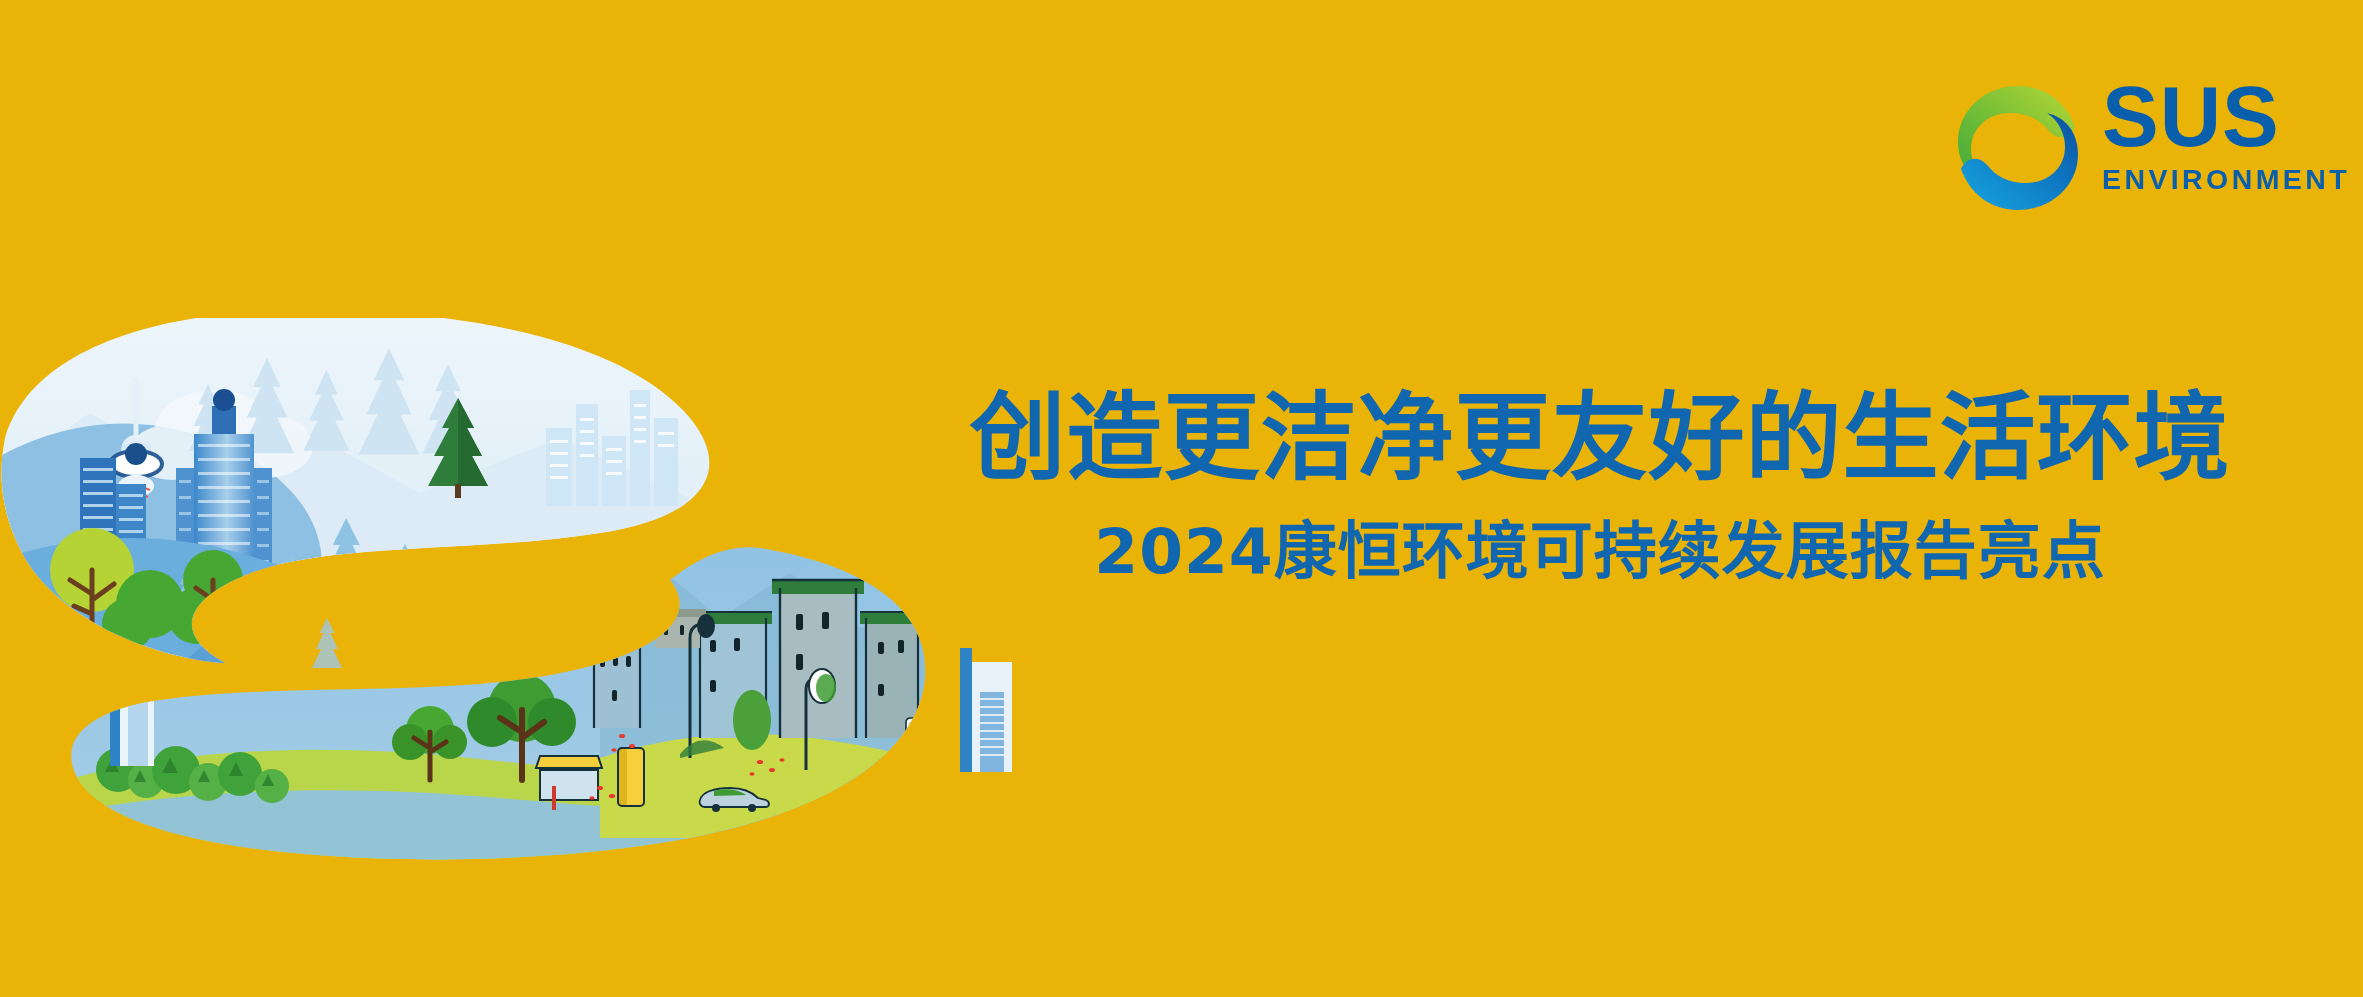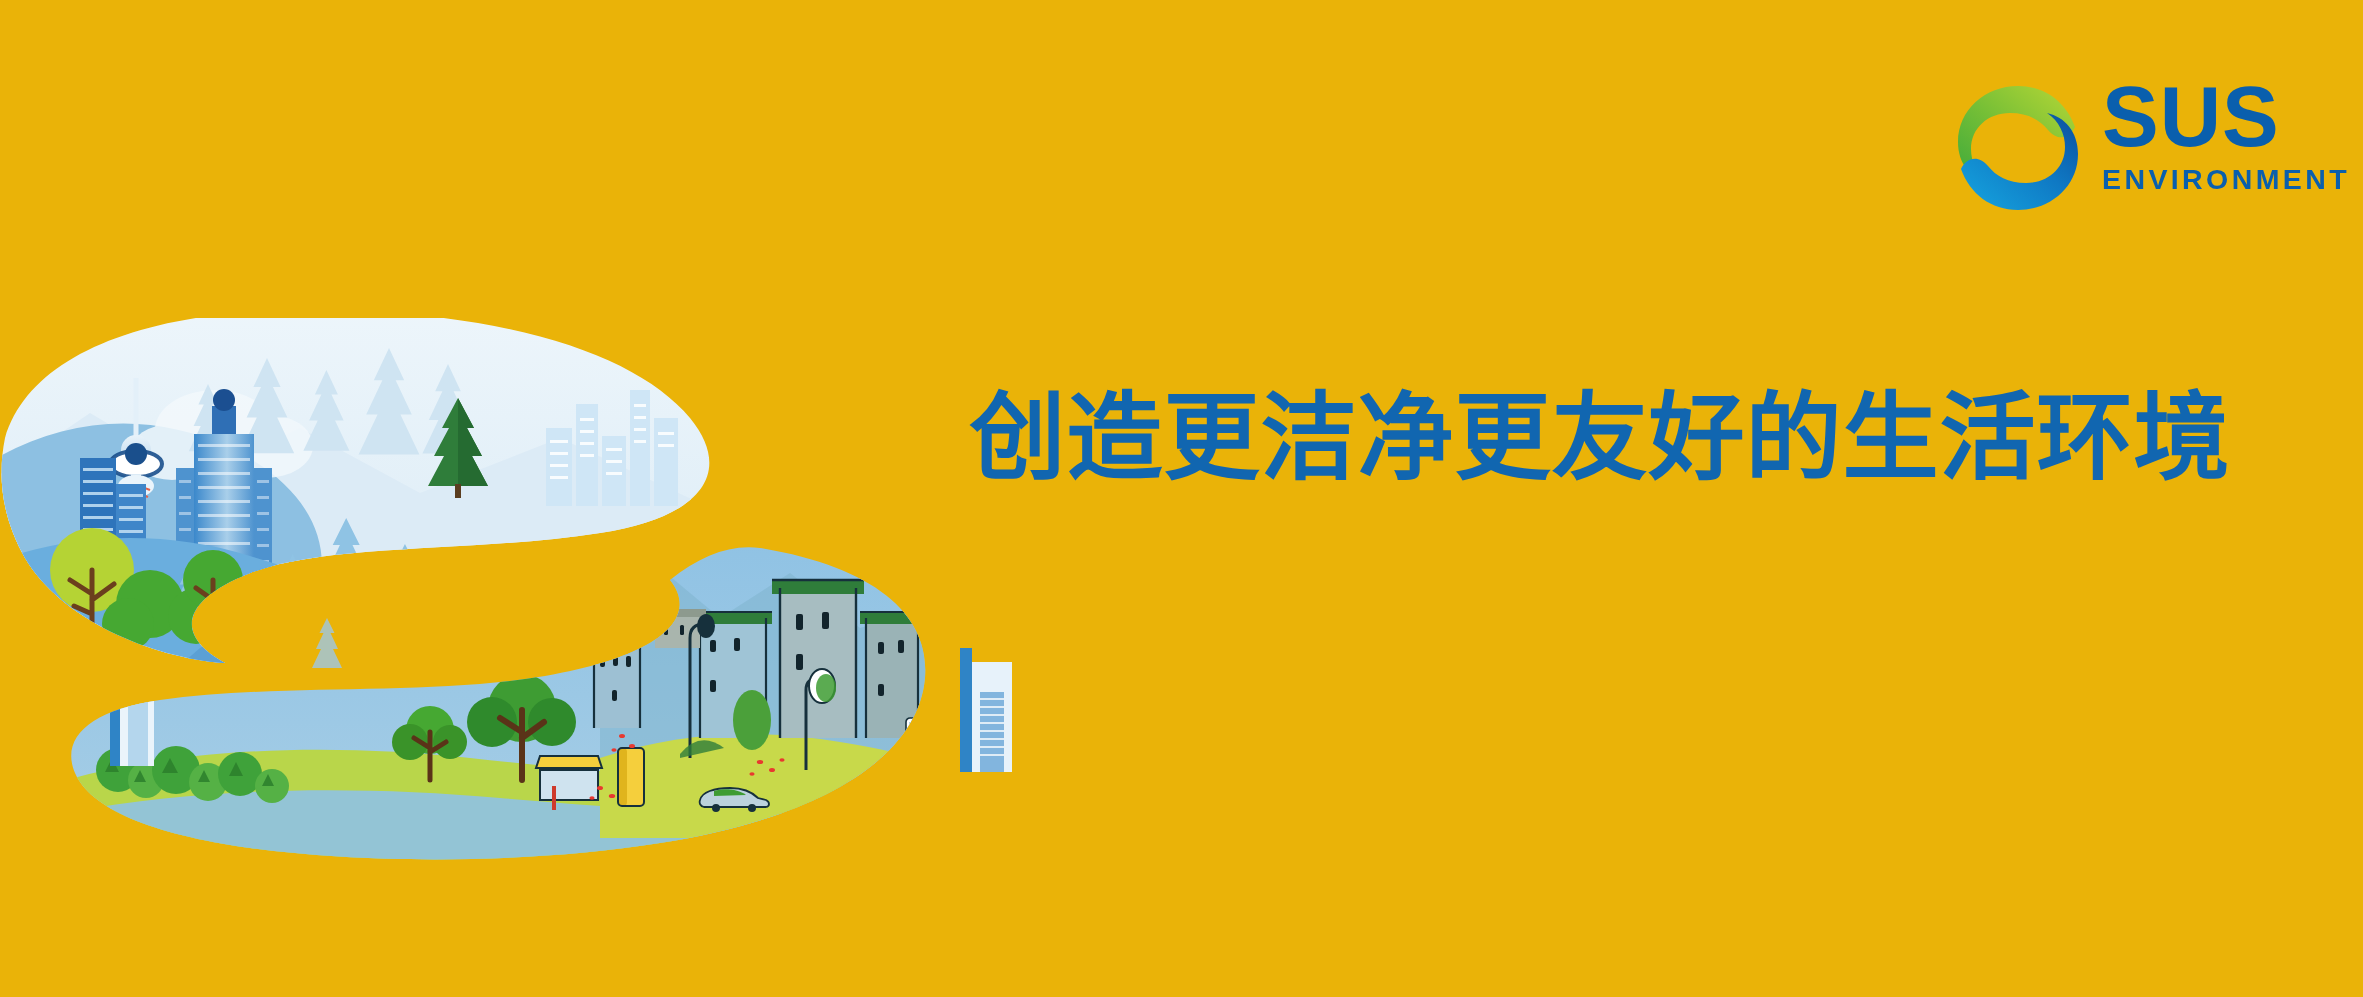--- a/index.html
+++ b/index.html
@@ -84,20 +84,21 @@
     </div>
 
     <div class="logo-text">
       <div class="logo-sus">SUS</div>
       <div class="logo-env">ENVIRONMENT</div>
     </div>
   </div>
 
   <div class="headline-wrap">
     <div class="headline">创造更洁净更友好的生活环境</div>
+    <div class="subhead">2024康恒环境可持续发展报告亮点</div>
   </div>
 
   <div class="illo">
     <svg viewBox="0 0 1160 610" xmlns="http://www.w3.org/2000/svg" preserveAspectRatio="xMinYMin meet">
       <defs>
         <clipPath id="clipTop">
 
           <path d="M5 120 C30 35 150 -12 330 -8 C520 -4 640 40 690 100
                    C735 155 700 200 600 215 C470 235 330 225 250 255
                    C180 282 175 318 225 345

